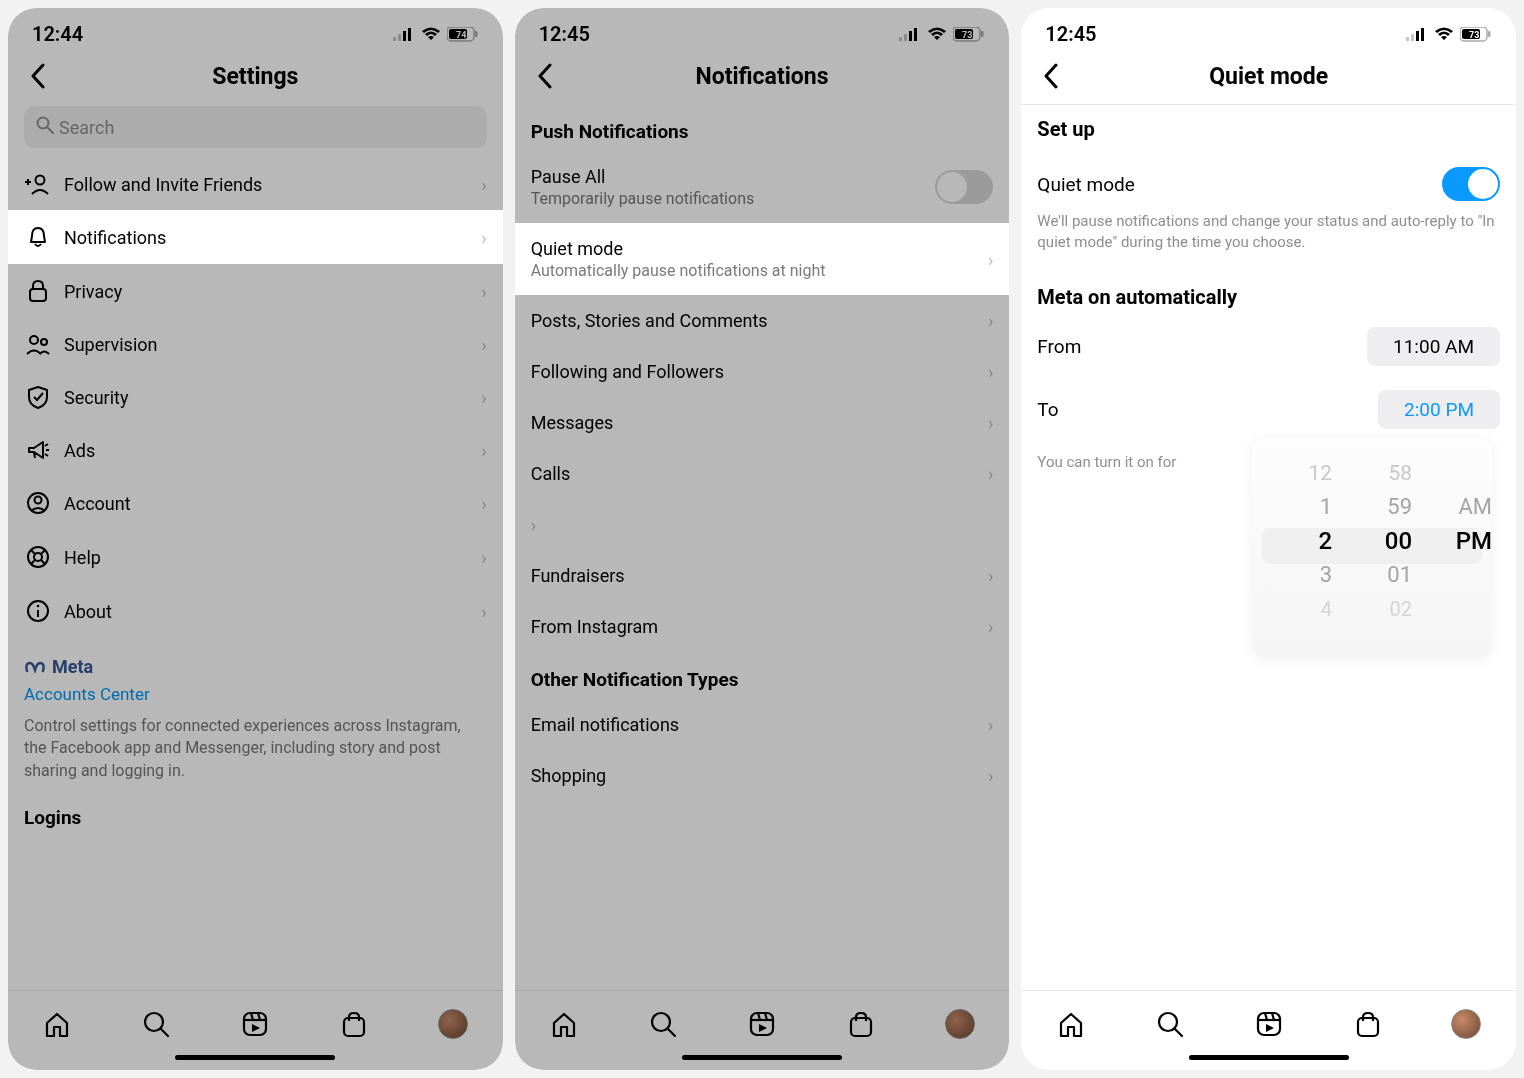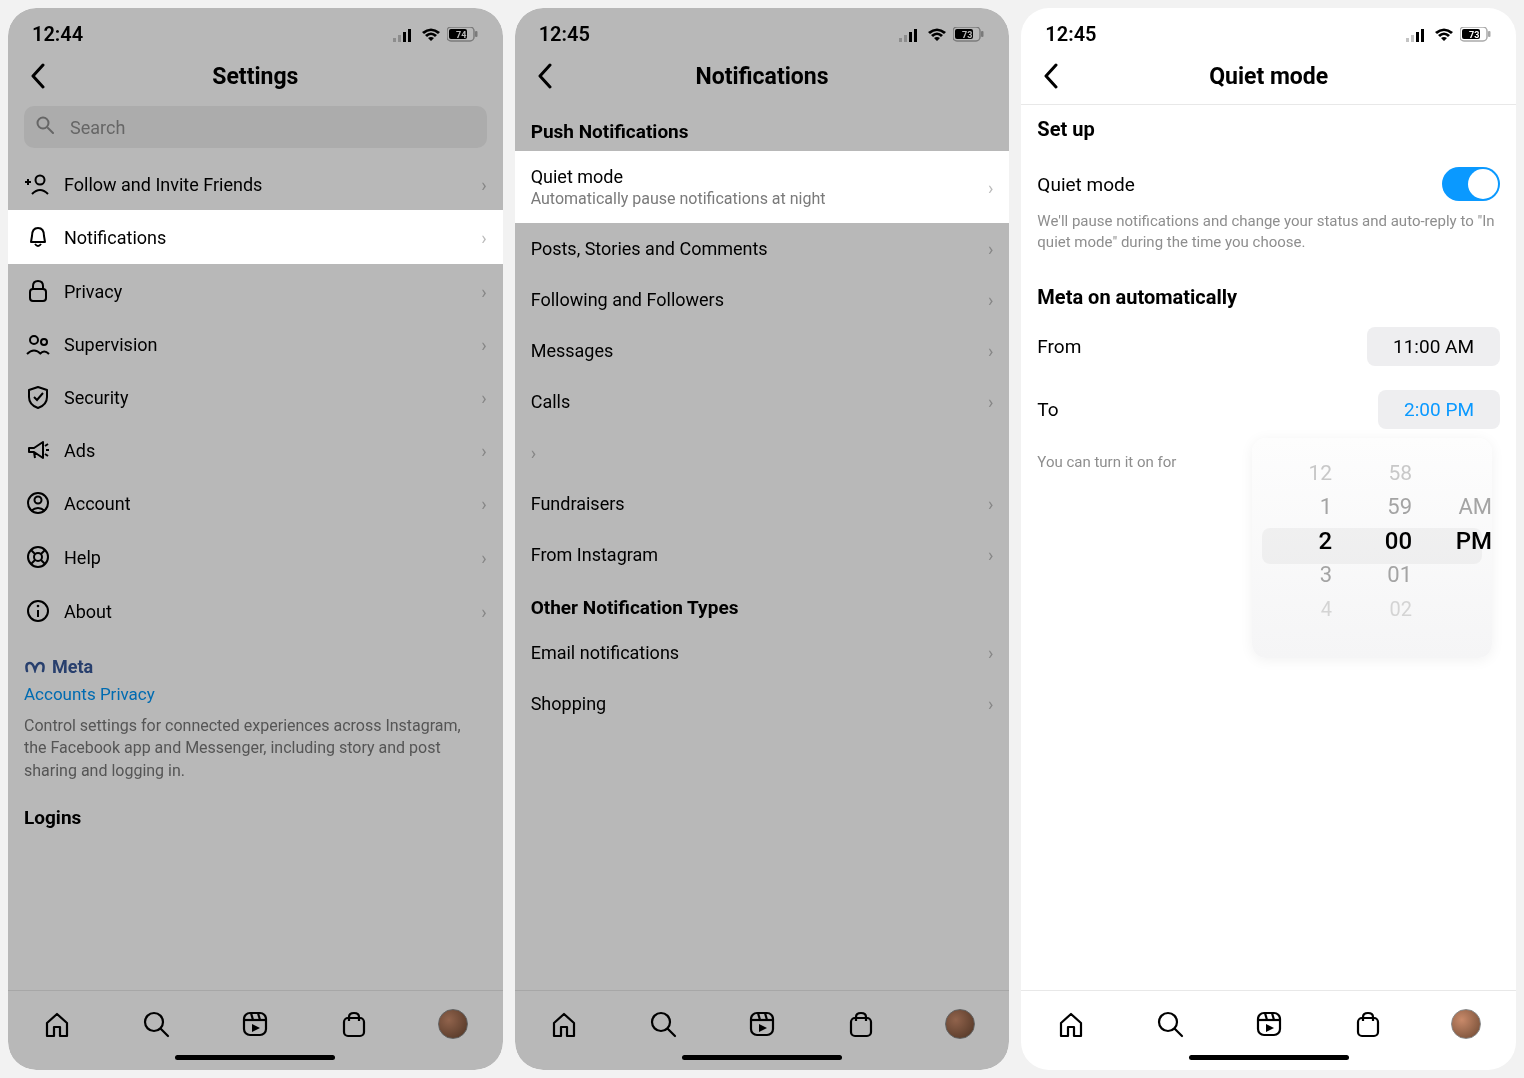--- a/index.html
+++ b/index.html
@@ -3,32 +3,32 @@
 <meta charset="utf-8">
 <style>
   * { box-sizing: border-box; margin: 0; padding: 0; font-family: -apple-system, BlinkMacSystemFont, "Segoe UI", Roboto, Helvetica, Arial, sans-serif; }
   body { background: #f2f2f2; width: 1524px; height: 1078px; display: flex; gap: 12px; padding: 8px; }
   .phone { flex: 1; background: #fff; border-radius: 28px; position: relative; overflow: hidden; display: flex; flex-direction: column; }
   .dim::after { content: ""; position: absolute; inset: 0; background: rgba(0,0,0,0.28); pointer-events: none; border-radius: 28px; }
   .highlight { position: relative; z-index: 5; background: #fff; }
 
   
   .status-bar { display: flex; justify-content: space-between; align-items: center; padding: 14px 24px 6px; font-size: 20px; font-weight: 600; }
-  .status-right { display: flex; align-items: flex-end; gap: 6px; }
+  .status-right { display: flex; align-items: flex-start; gap: 6px; }
   .signal-icon, .wifi-icon, .battery-icon { display: inline-block; }
   .signal-icon svg, .wifi-icon svg, .battery-icon svg { display: block; }
 
   
   .header { display: flex; align-items: center; padding: 10px 16px 14px; position: relative; }
   .header-title { flex: 1; text-align: center; font-size: 23px; font-weight: 700; }
   .back-chevron { width: 28px; height: 28px; display: flex; align-items: center; justify-content: center; }
   .header-border { border-bottom: 1px solid #e8e8e8; }
 
   
-  .search-box { margin: 2px 16px 10px; background: #efefef; border-radius: 10px; display: flex; align-items: center; padding: 10px 12px; color: #8e8e8e; font-size: 18px; gap: 16px; }
+  .search-box { margin: 2px 16px 10px; background: #efefef; border-radius: 10px; display: flex; align-items: center; padding: 10px 12px; color: #8e8e8e; font-size: 18px; gap: 5px; }
 
   
   .row { display: flex; align-items: center; padding: 15px 16px; gap: 12px; font-size: 18px; }
   .row .icon-slot { width: 28px; display: flex; justify-content: center; }
   .row-label { flex: 1; }
   .row-chevron { color: #bbb; }
   .row-sub { display: flex; flex-direction: column; flex: 1; }
   .row-sub-title { font-size: 18px; }
   .row-sub-desc { font-size: 16px; color: #7a7a7a; margin-top: 2px; }
 
@@ -228,21 +228,21 @@
       <span class="row-chevron">›</span>
     </div>
 
     <div class="meta-block">
       <div class="meta-logo">
         <span><svg width="22" height="14">
               <path d="M3 12 Q1 4 6 4 Q9 4 11 11 Q13 4 16 4 Q21 4 19 12" stroke="#385898" stroke-width="2.5" fill="none" stroke-linecap="round"></path>
             </svg></span>
         <span>Meta</span>
       </div>
-      <a class="accounts-link">Accounts Privacy</a>
+      <a class="accounts-link">Accounts Center</a>
       <div>Control settings for connected experiences across Instagram, the Facebook app and Messenger, including story and post sharing and logging in.</div>
     </div>
 
     <div class="login-header">Logins</div>
   </div>
 
   <div class="tabbar">
     <span class="tab-icon"><svg width="30" height="30">
           <path d="M5 27 L5 14 L15 5 L25 14 L25 27 L18 27 L18 18 L12 18 L12 27 Z" stroke="#000" stroke-width="2.2" fill="none" stroke-linejoin="round"></path>
         </svg></span>
@@ -300,20 +300,27 @@
           <path d="M13 2 L3 13 L13 24" stroke="#000" stroke-width="3" fill="none" stroke-linecap="round" stroke-linejoin="round"></path>
         </svg>
       </div>
     <div class="header-title">Notifications</div>
     <div style="width:28px"></div>
   </div>
 
   <div class="content-scroll">
     <div class="section-header">Push Notifications</div>
 
+    <div class="row">
+      <div class="row-sub">
+        <span class="row-sub-title">Pause All</span>
+        <span class="row-sub-desc">Temporarily pause notifications</span>
+      </div>
+      <div class="toggle off"></div>
+    </div>
 
     <div class="row highlight">
       <div class="row-sub">
         <span class="row-sub-title">Quiet mode</span>
         <span class="row-sub-desc">Automatically pause notifications at night</span>
       </div>
       <span class="row-chevron">›</span>
     </div>
 
     <div class="row">

